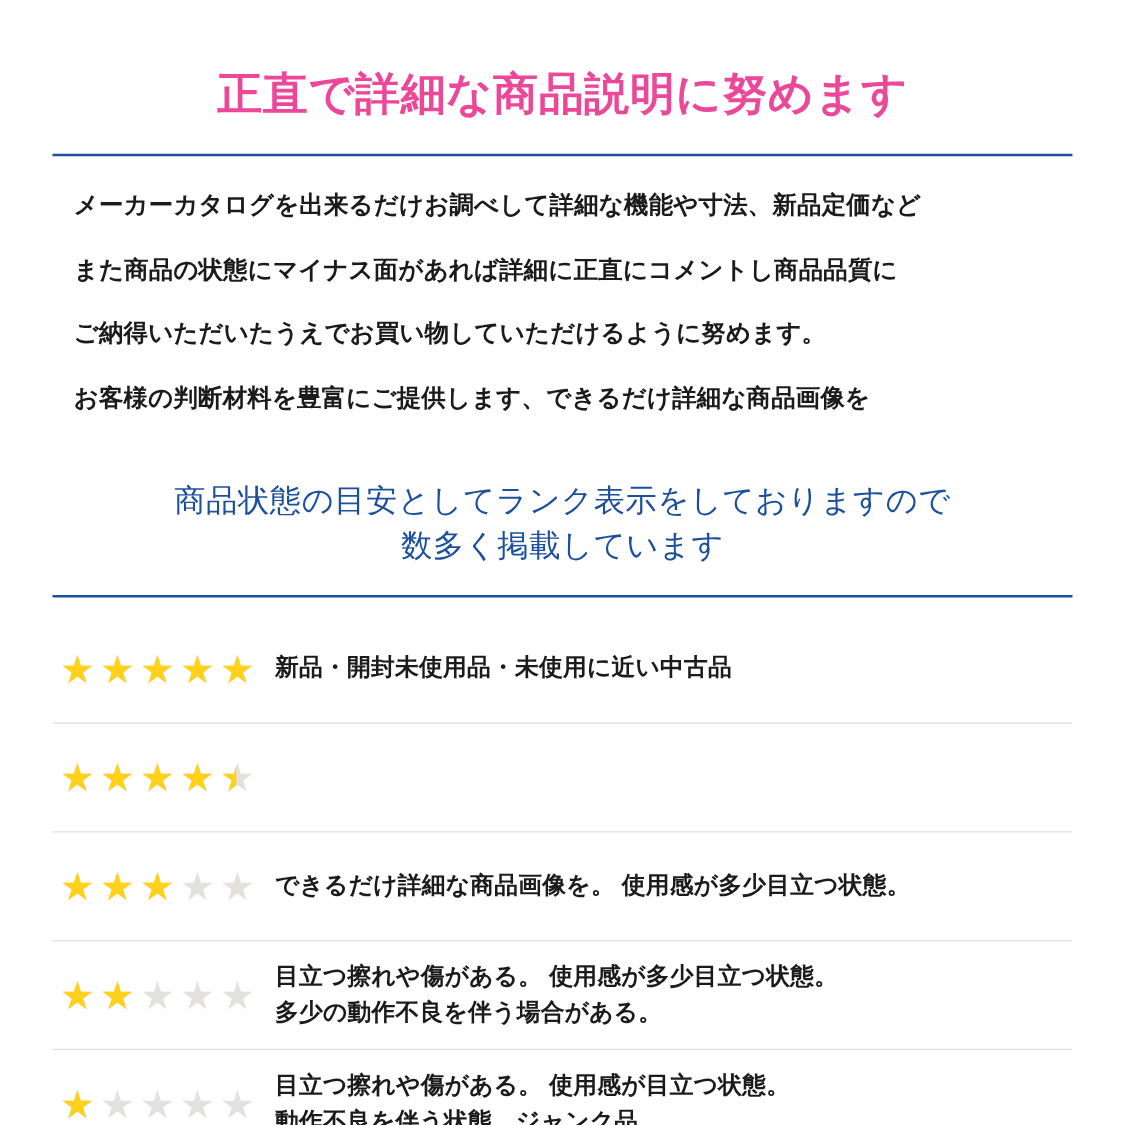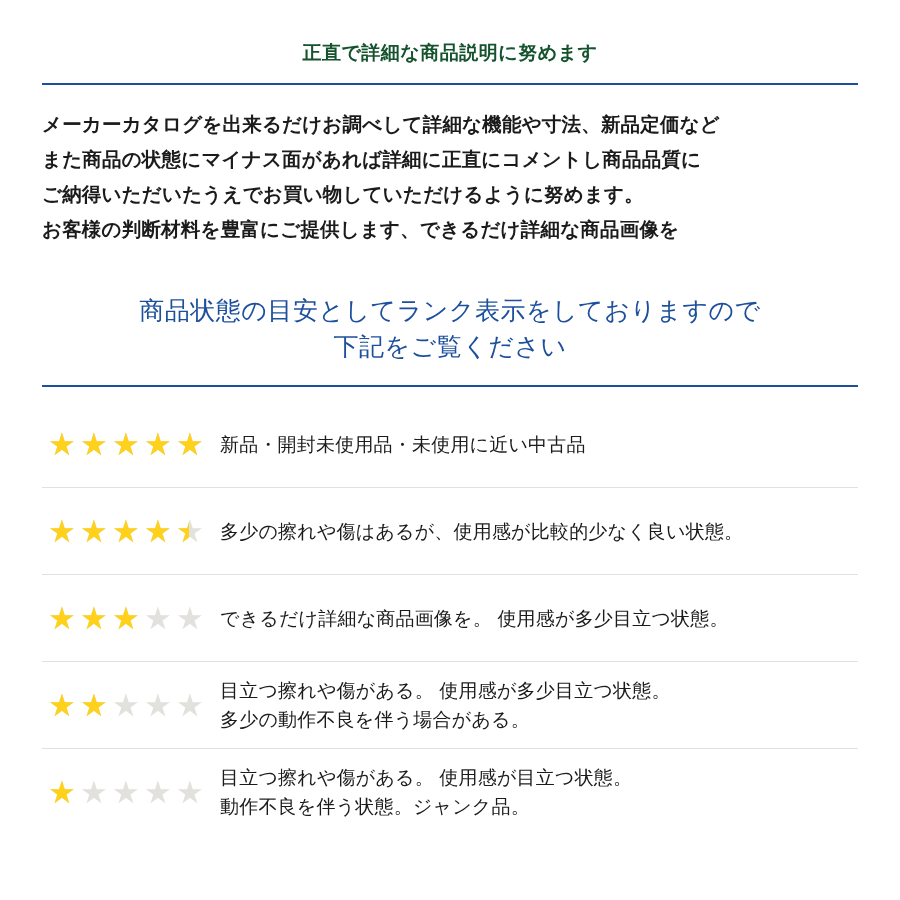--- a/index.html
+++ b/index.html
@@ -21,42 +21,42 @@
     box-sizing: border-box;
     padding: 0 42px;
   }
 
   
   .section-1 {
     padding-top: 28px;
   }
   .headline {
     text-align: center;
-    color: #14532d;
-    font-size: 19px;
+    color: #ec4899;
+    font-size: 36px;
     font-weight: bold;
     letter-spacing: 0.5px;
     line-height: 1.3;
   }
   .rule {
     border: none;
     border-top: 2px solid #1c4f9c;
     margin: 18px 0 0 0;
     height: 0;
   }
   .body-copy {
     margin-top: 22px;
     font-size: 19.5px;
     line-height: 1.78;
     color: #1b1b1b;
     font-weight: bold;
     letter-spacing: 0.2px;
   }
   .body-copy p {
-    margin: 0;
+    margin: 17px;
   }
 
   
   .section-2 {
     margin-top: 46px;
   }
   .headline-2 {
     text-align: center;
     color: #1c4f9c;
     font-size: 25px;
@@ -107,21 +107,21 @@
   .star .base {
     color: #e3e1dd;
   }
   .star .fill {
     color: #ffd11a;
   }
   .rank-desc {
     flex: 1 1 auto;
     font-size: 19px;
     line-height: 1.55;
-    font-weight: normal;
+    font-weight: bold;
     color: #1b1b1b;
     letter-spacing: 0.2px;
   }
   .rank-desc div {
     white-space: nowrap;
   }
 </style>
 </head>
 <body>
 
@@ -134,21 +134,21 @@
       <p>メーカーカタログを出来るだけお調べして詳細な機能や寸法、新品定価など</p>
       <p>また商品の状態にマイナス面があれば詳細に正直にコメントし商品品質に</p>
       <p>ご納得いただいたうえでお買い物していただけるように努めます。</p>
       <p>お客様の判断材料を豊富にご提供します、できるだけ詳細な商品画像を</p>
     </div>
   </section>
 
   <section class="section-2">
     <h2 class="headline-2">
       <div>商品状態の目安としてランク表示をしておりますので</div>
-      <div>下記をご覧ください</div>
+      <div>数多く掲載しています</div>
     </h2>
     <hr class="rule">
 
     <div class="rank-table">
 
       <div class="rank-row">
         <div class="stars">
           <span class="star">
               <span class="layer base">★</span>
               <span class="layer fill" style="width:30px">★</span>
@@ -191,23 +191,20 @@
             </span>
           <span class="star">
               <span class="layer base">★</span>
               <span class="layer fill" style="width:30px">★</span>
             </span>
           <span class="star">
               <span class="layer base">★</span>
               <span class="layer fill" style="width:13px">★</span>
             </span>
         </div>
-        <div class="rank-desc">
-          <div>多少の擦れや傷はあるが、使用感が比較的少なく良い状態。</div>
-        </div>
       </div>
 
       <div class="rank-row">
         <div class="stars">
           <span class="star">
               <span class="layer base">★</span>
               <span class="layer fill" style="width:30px">★</span>
             </span>
           <span class="star">
               <span class="layer base">★</span>

